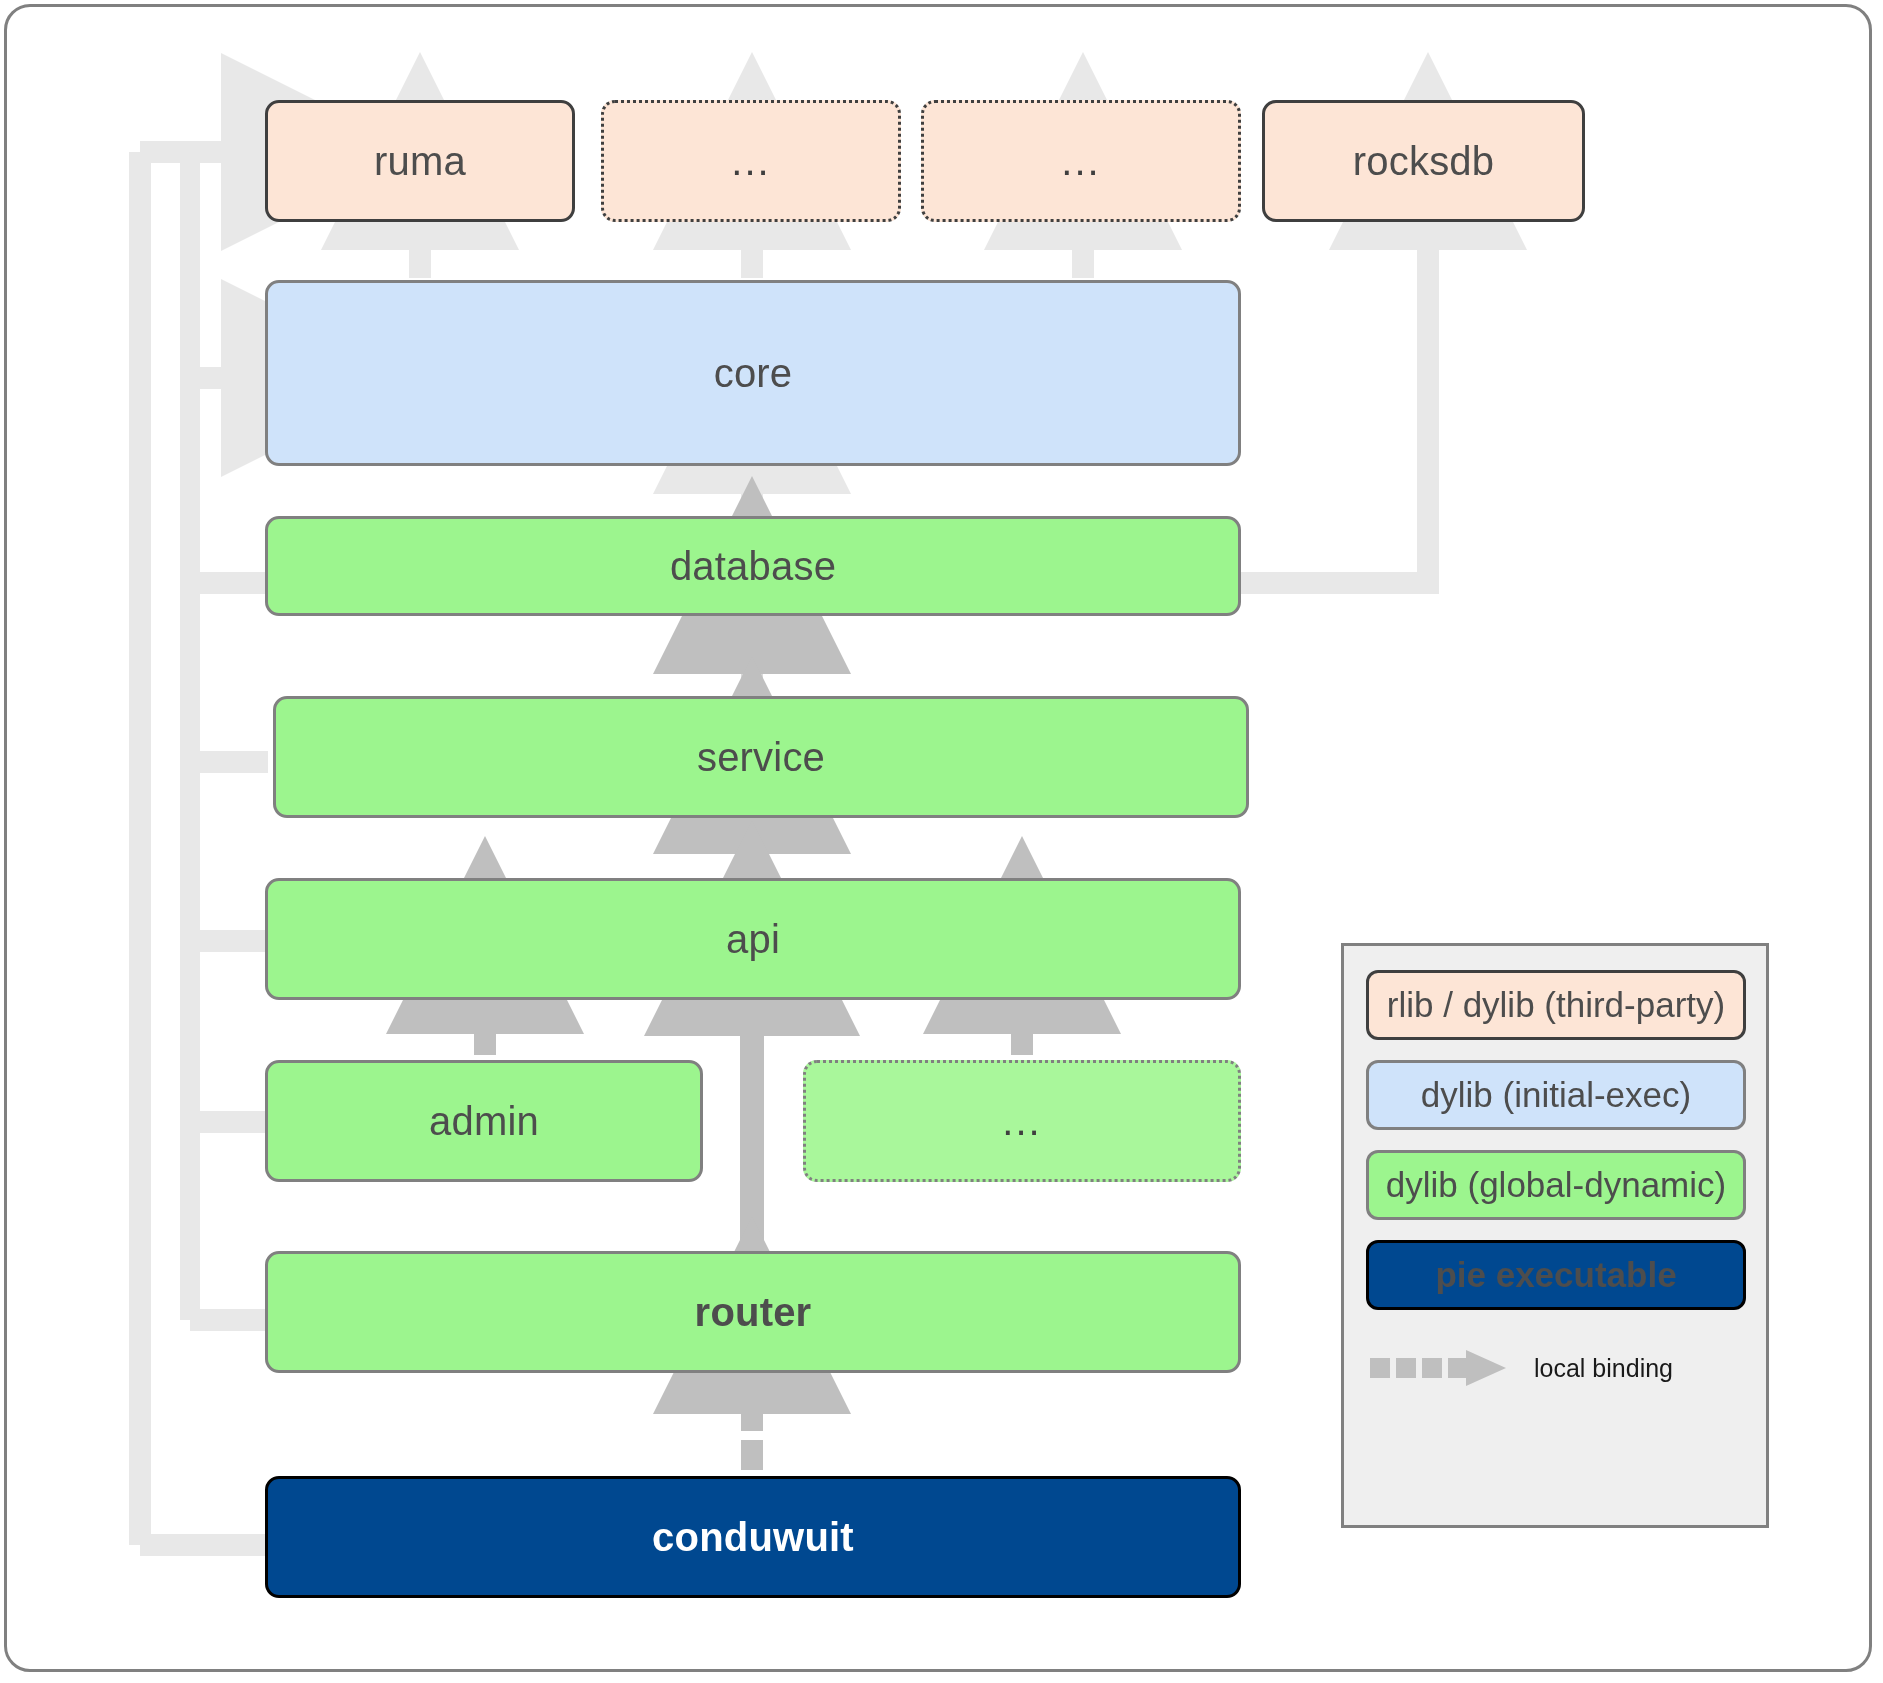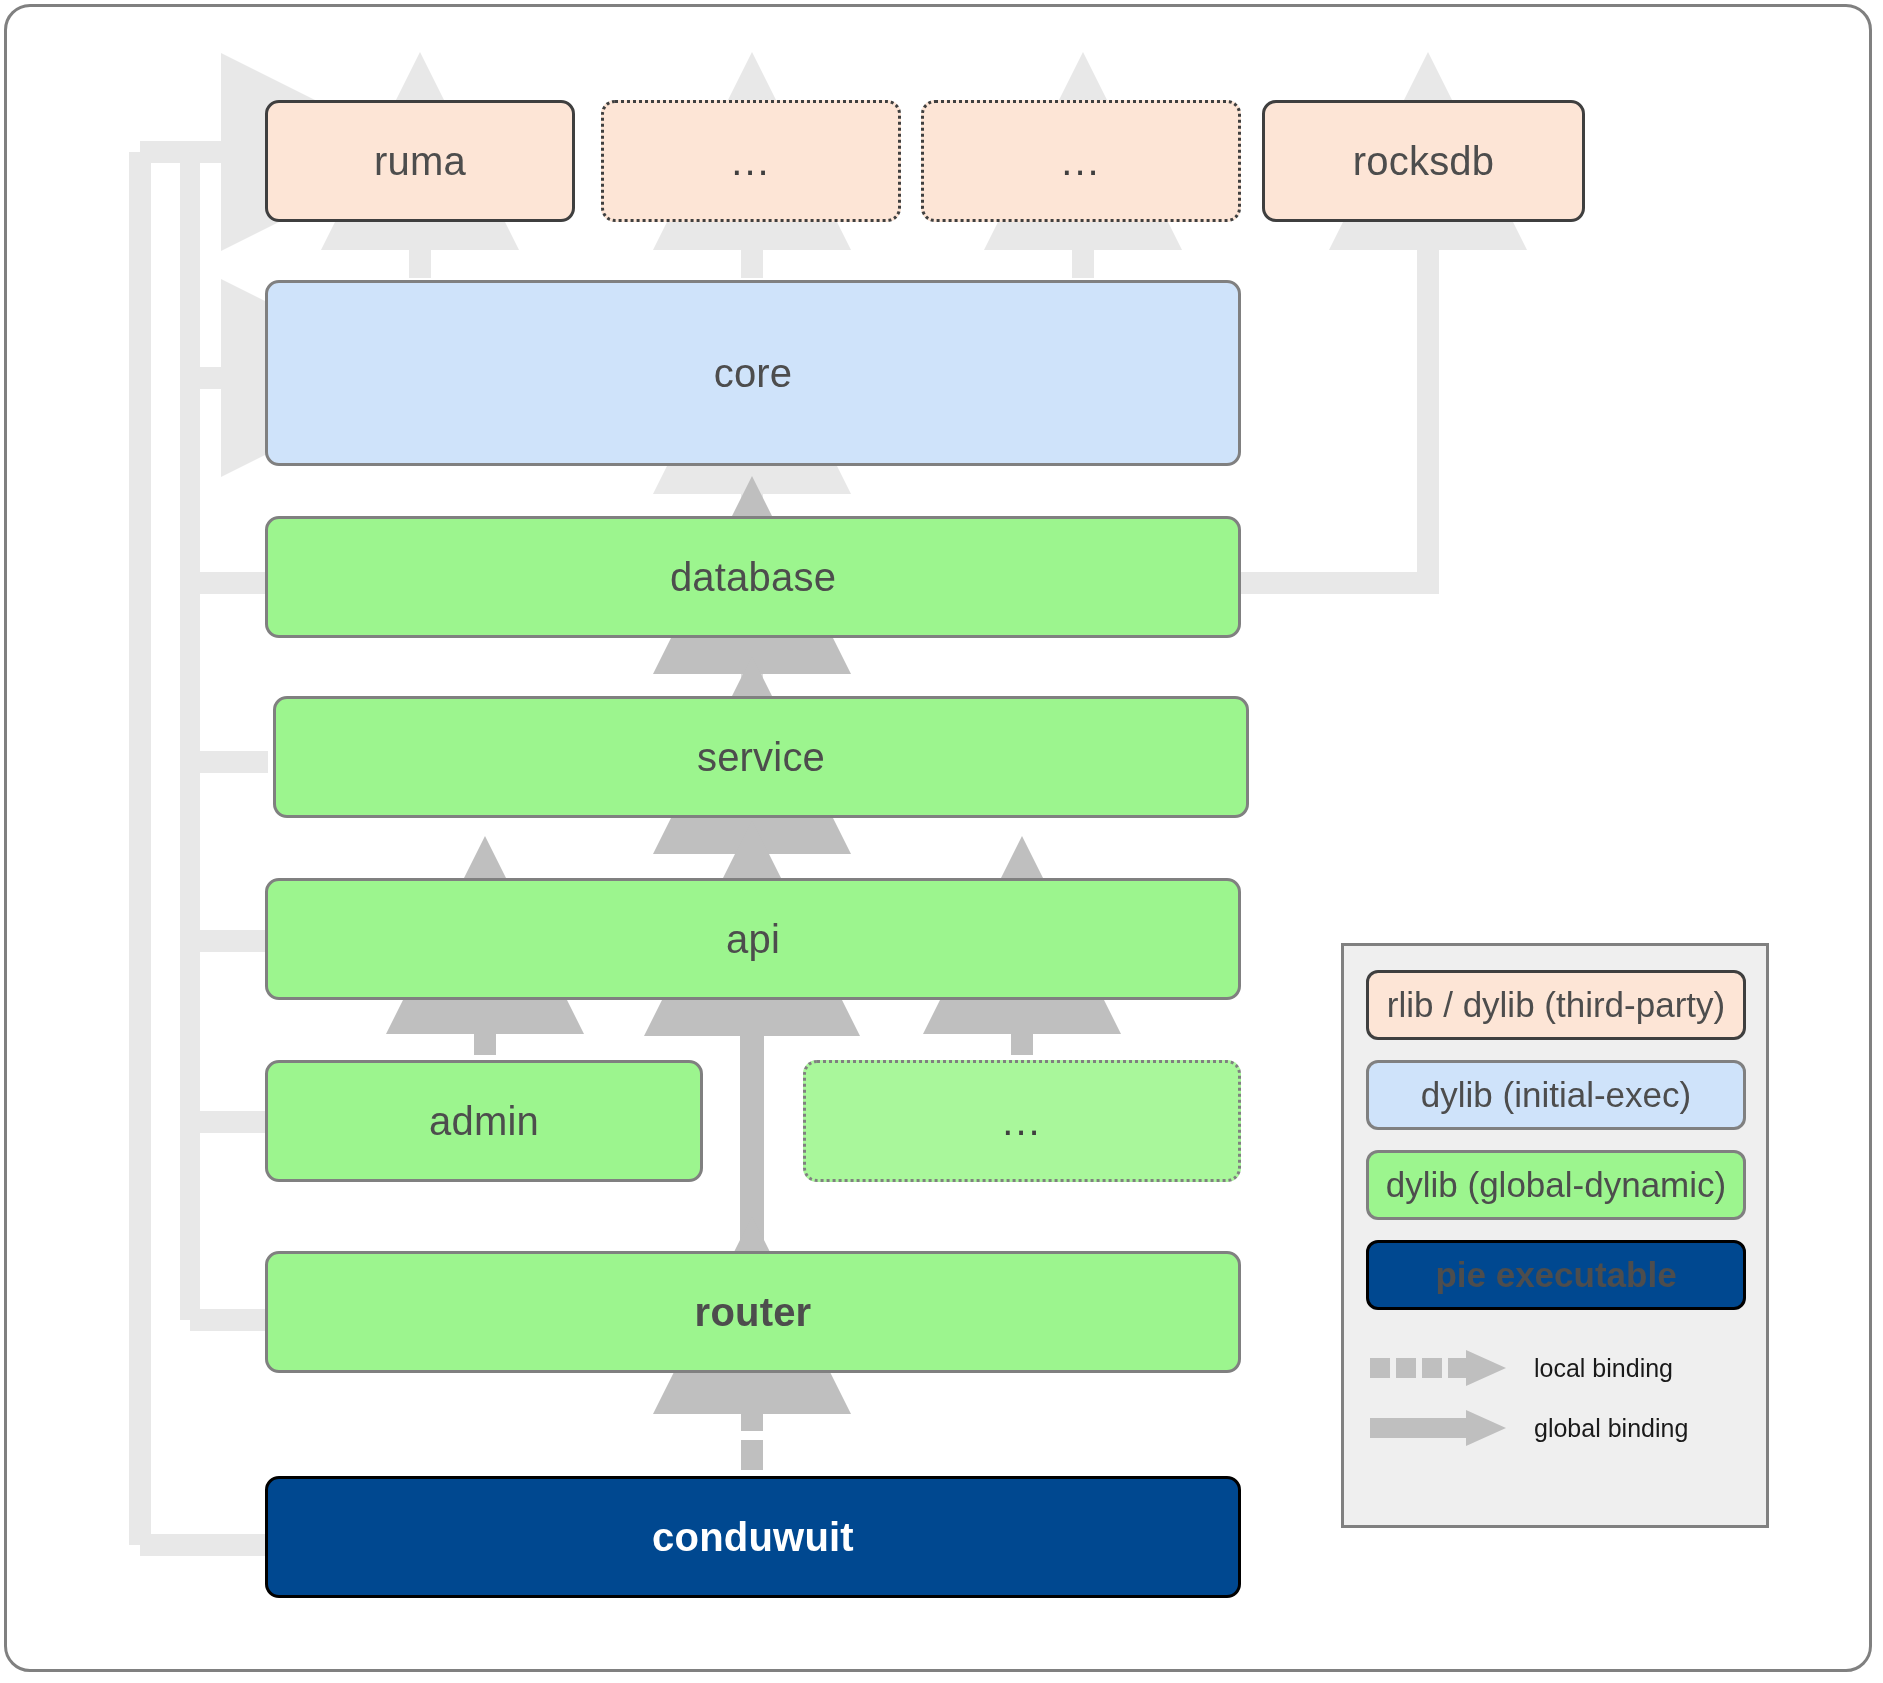--- a/index.html
+++ b/index.html
@@ -205,21 +205,21 @@
   </div>
 
   <div class="node n-third" style="left:1262px; top:100px; width:323px; height:122px;">
     <span>rocksdb</span>
   </div>
 
   <div class="node n-initial" style="left:265px; top:280px; width:976px; height:186px;">
     <span>core</span>
   </div>
 
-  <div class="node n-global" style="left:265px; top:516px; width:976px; height:122px;">
+  <div class="node n-global" style="left:265px; top:516px; width:976px; height:100px;">
     <span>database</span>
   </div>
 
   <div class="node n-global" style="left:265px; top:696px; width:976px; height:122px;margin-left:8px;">
     <span>service</span>
   </div>
 
   <div class="node n-global" style="left:265px; top:878px; width:976px; height:122px;">
     <span>api</span>
   </div>
@@ -259,22 +259,15 @@
     </div>
 
     <div class="lg-row" style="top:394px;">
       <svg width="150" height="46" viewBox="0 0 150 46">
         <path d="M4,23 L104,23" stroke="#bfbfbf" stroke-width="20" fill="none" stroke-dasharray="20 6"></path>
         <path d="M100,5 L140,23 L100,41 L100,30 L100,16 z" fill="#bfbfbf"></path>
       </svg>
       <span class="lg-label">local binding</span>
     </div>
 
-    <div class="lg-row" style="top:454px;">
-      <svg width="150" height="46" viewBox="0 0 150 46">
-        <path d="M4,23 L104,23" stroke="#bfbfbf" stroke-width="20" fill="none"></path>
-        <path d="M100,5 L140,23 L100,41 L100,30 L100,16 z" fill="#bfbfbf"></path>
-      </svg>
-      <span class="lg-label">global binding</span>
-    </div>
 
   </div>
 </div>
 
 </body></html>

